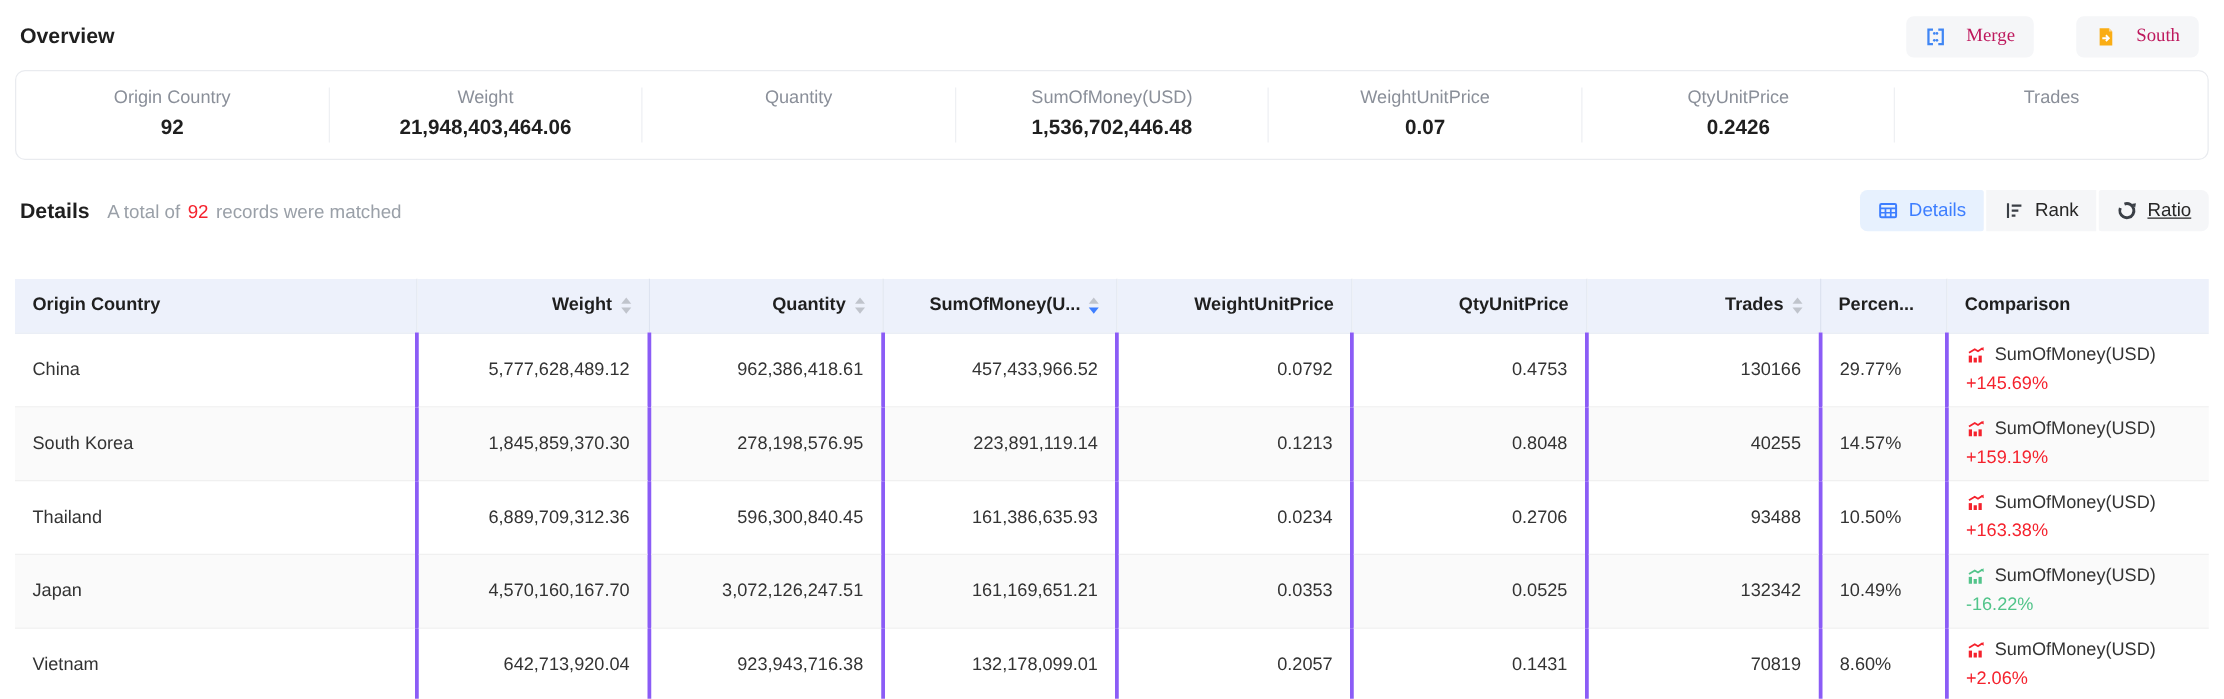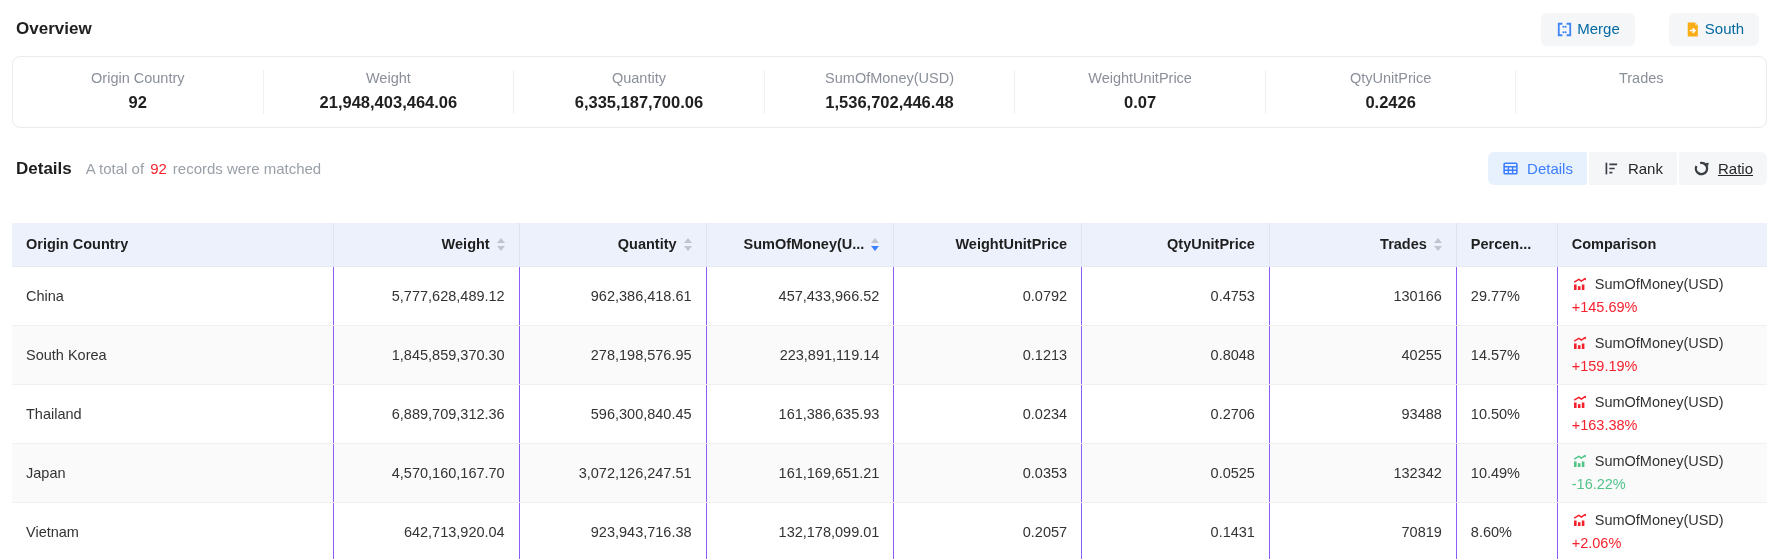--- a/index.html
+++ b/index.html
@@ -11,24 +11,24 @@
   }
 
   
   .top-bar {
     display: flex; justify-content: space-between; align-items: center;
     padding: 13px 20px 11px 16px; height: 56px;
   }
   .page-title { font-size: 17px; font-weight: bold; color: #1f1f1f; }
   .top-actions { display: flex; gap: 34px; }
   .btn {
-    display: inline-flex; align-items: center; gap: 4px;
+    display: inline-flex; align-items: center; gap: 16px;
     background: #f5f6f8; border: none; border-radius: 6px;
-    padding: 8px 15px; font-size: 15px; color: #0369a1;
-    font-family: Liberation Sans, sans-serif; cursor: pointer; line-height: 16px;
+    padding: 8px 15px; font-size: 15px; color: #be185d;
+    font-family: Liberation Serif, serif; cursor: pointer; line-height: 16px;
   }
   .btn svg { display: block; }
 
   
   .stats-card {
     margin: 0 12px; border: 1px solid #e9ebef; border-radius: 8px;
     display: flex; padding: 13px 0; height: 72px; background: #fff;
   }
   .stat { flex: 1 1 0; text-align: center; border-right: 1px solid #eef0f3; }
   .stat:last-child { border-right: none; }
@@ -65,21 +65,21 @@
     background: #edf1fb; height: 43px; font-size: 14.5px; font-weight: bold;
     color: #1f1f1f; border-right: 1px solid #dde3f0; border-bottom: 1px solid #e4e9f4;
     padding: 0 14px; white-space: nowrap; overflow: hidden;
   }
   thead th:last-child { border-right: none; margin-top: 30px; }
   .th-inner { display: flex; align-items: center; }
   .th-inner.ar { justify-content: flex-end; }
   .th-inner.al { justify-content: flex-start; }
   tbody td {
     height: 58px; font-size: 14.5px; color: #333;
-    border-bottom: 1px solid #f0f0f0; border-right: 1px solid #8b5cf6;
+    border-bottom: 1px solid #f0f0f0; border-right: 3px solid #8b5cf6;
     padding: 0 14px; white-space: nowrap; overflow: hidden; background: transparent;
   }
   tbody td:last-child { border-right: none; }
   tbody tr:nth-child(even) { background: #fafafa; }
   td.ar { text-align: right; }
   td.al { text-align: left; }
 
   .carets { display: inline-flex; flex-direction: column; gap: 3px; margin-left: 7px; }
   .caret-up { width: 0; height: 0; border-left: 4.5px solid transparent; border-right: 4.5px solid transparent; border-bottom: 5.5px solid #c0c4cc; }
   .caret-down { width: 0; height: 0; border-left: 4.5px solid transparent; border-right: 4.5px solid transparent; border-top: 5.5px solid #c0c4cc; }
@@ -130,21 +130,20 @@
     <div class="stat-value">92</div>
   </div>
 
   <div class="stat">
     <div class="stat-label">Weight</div>
     <div class="stat-value">21,948,403,464.06</div>
   </div>
 
   <div class="stat">
     <div class="stat-label">Quantity</div>
-    <div class="stat-value">6,335,187,700.06</div>
   </div>
 
   <div class="stat">
     <div class="stat-label">SumOfMoney(USD)</div>
     <div class="stat-value">1,536,702,446.48</div>
   </div>
 
   <div class="stat">
     <div class="stat-label">WeightUnitPrice</div>
     <div class="stat-value">0.07</div>

